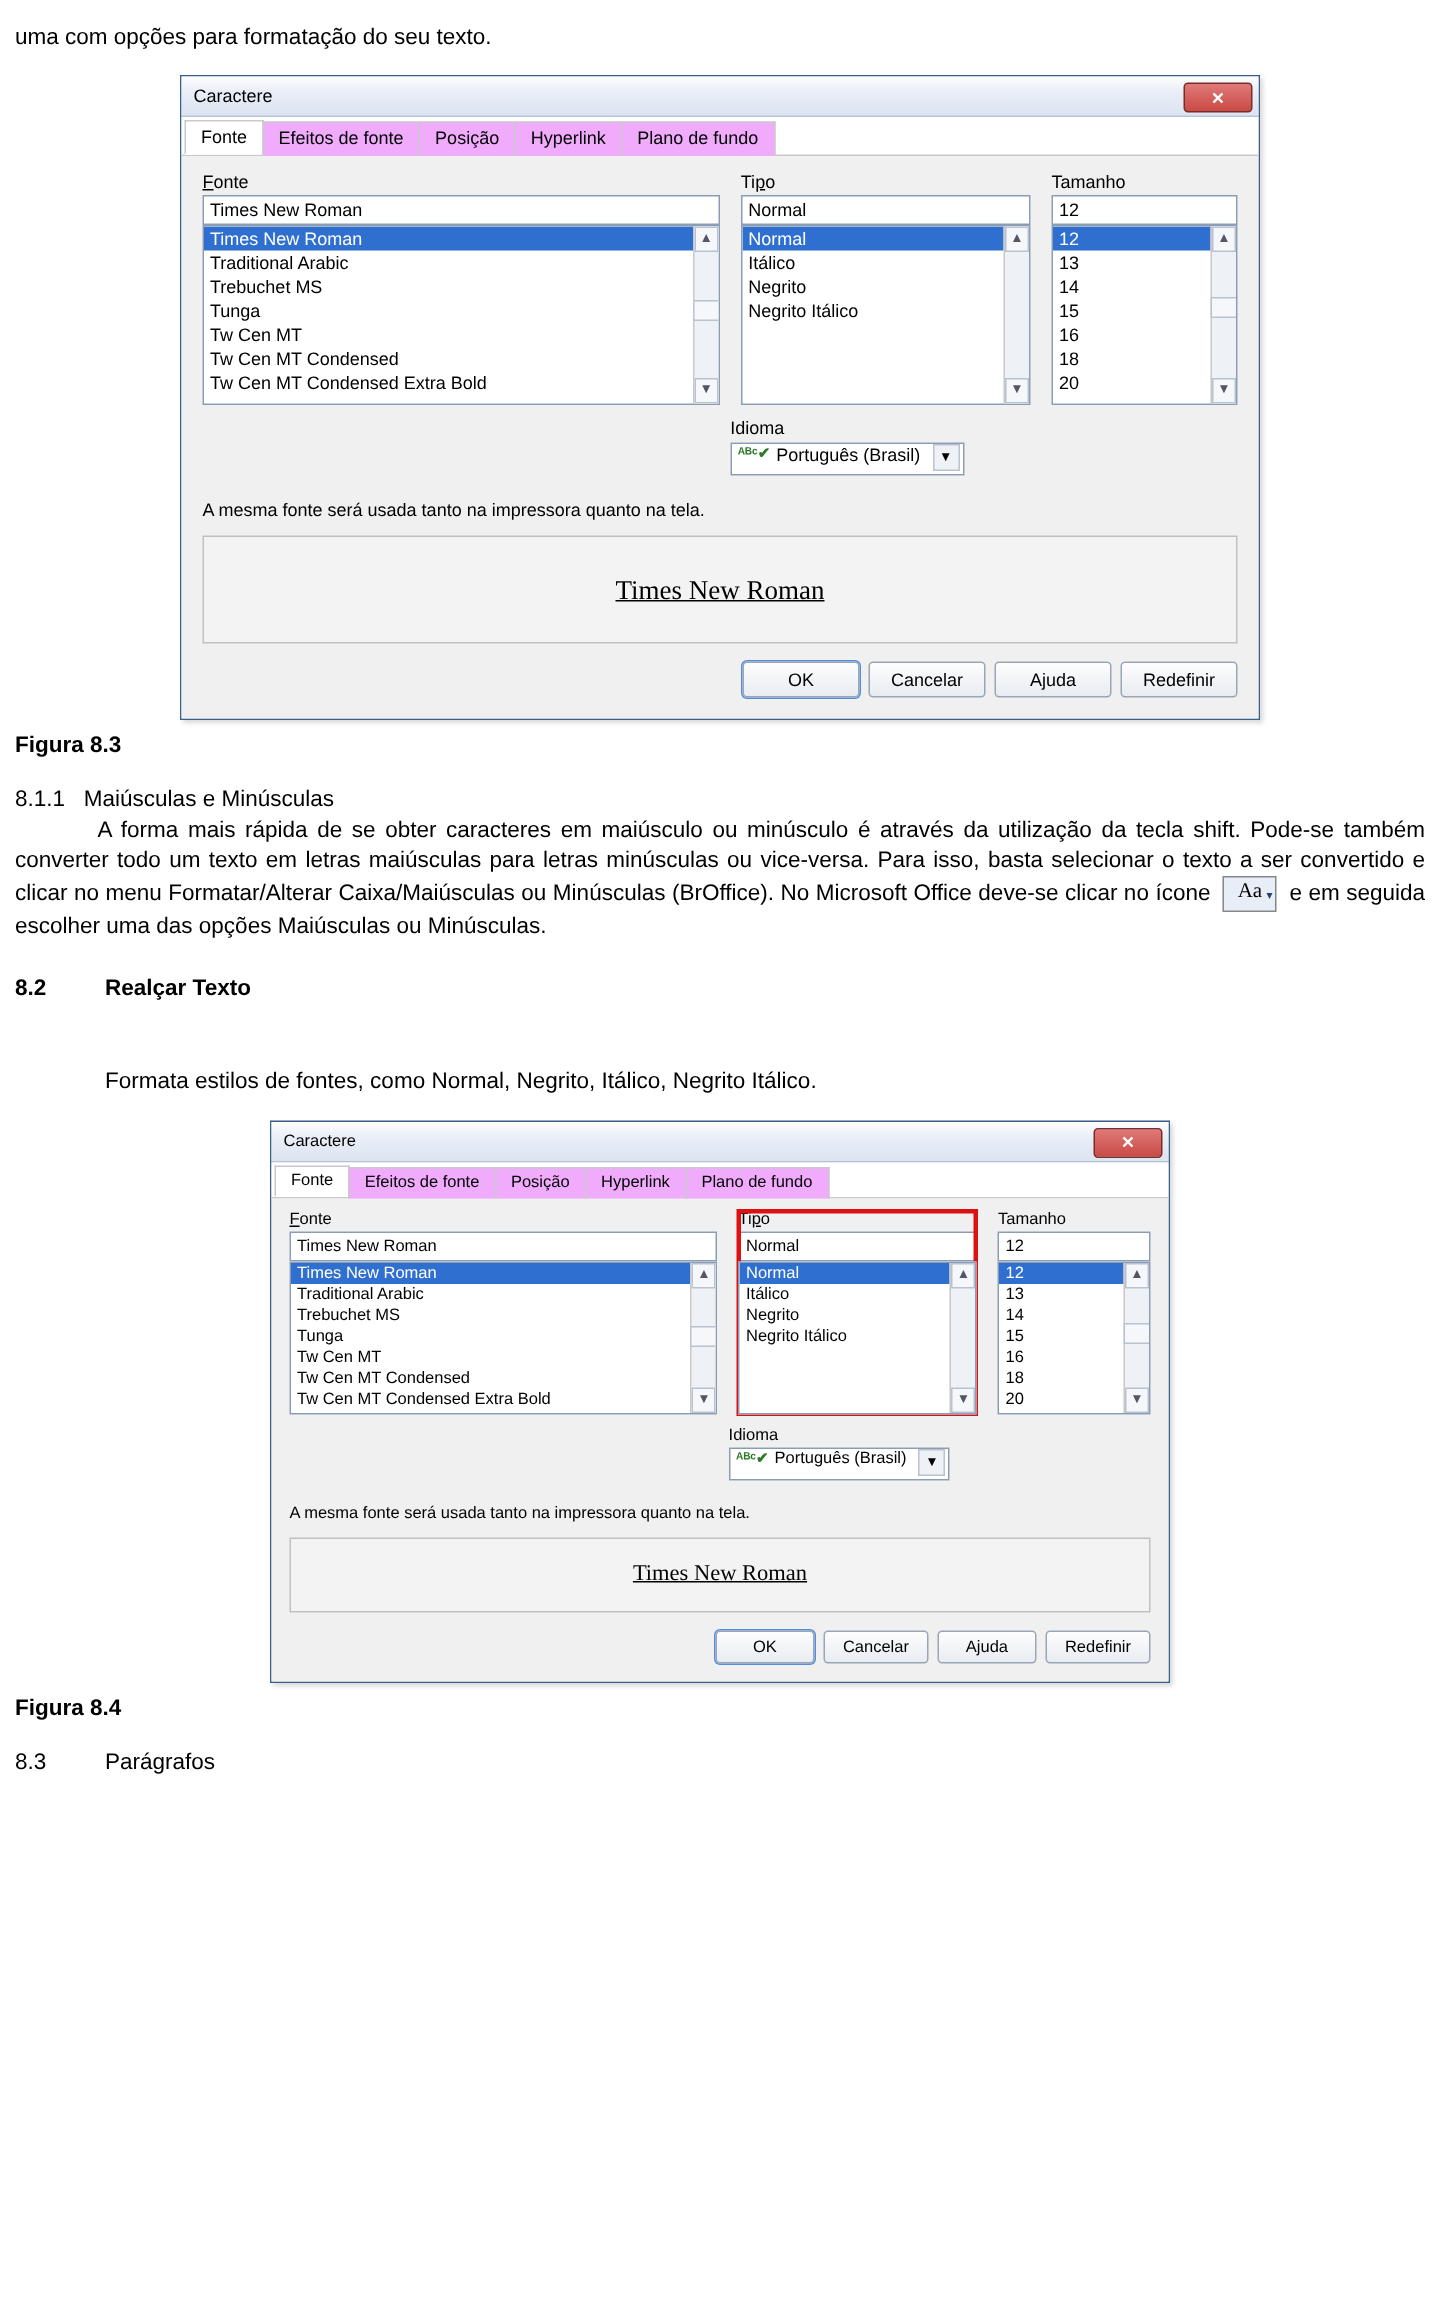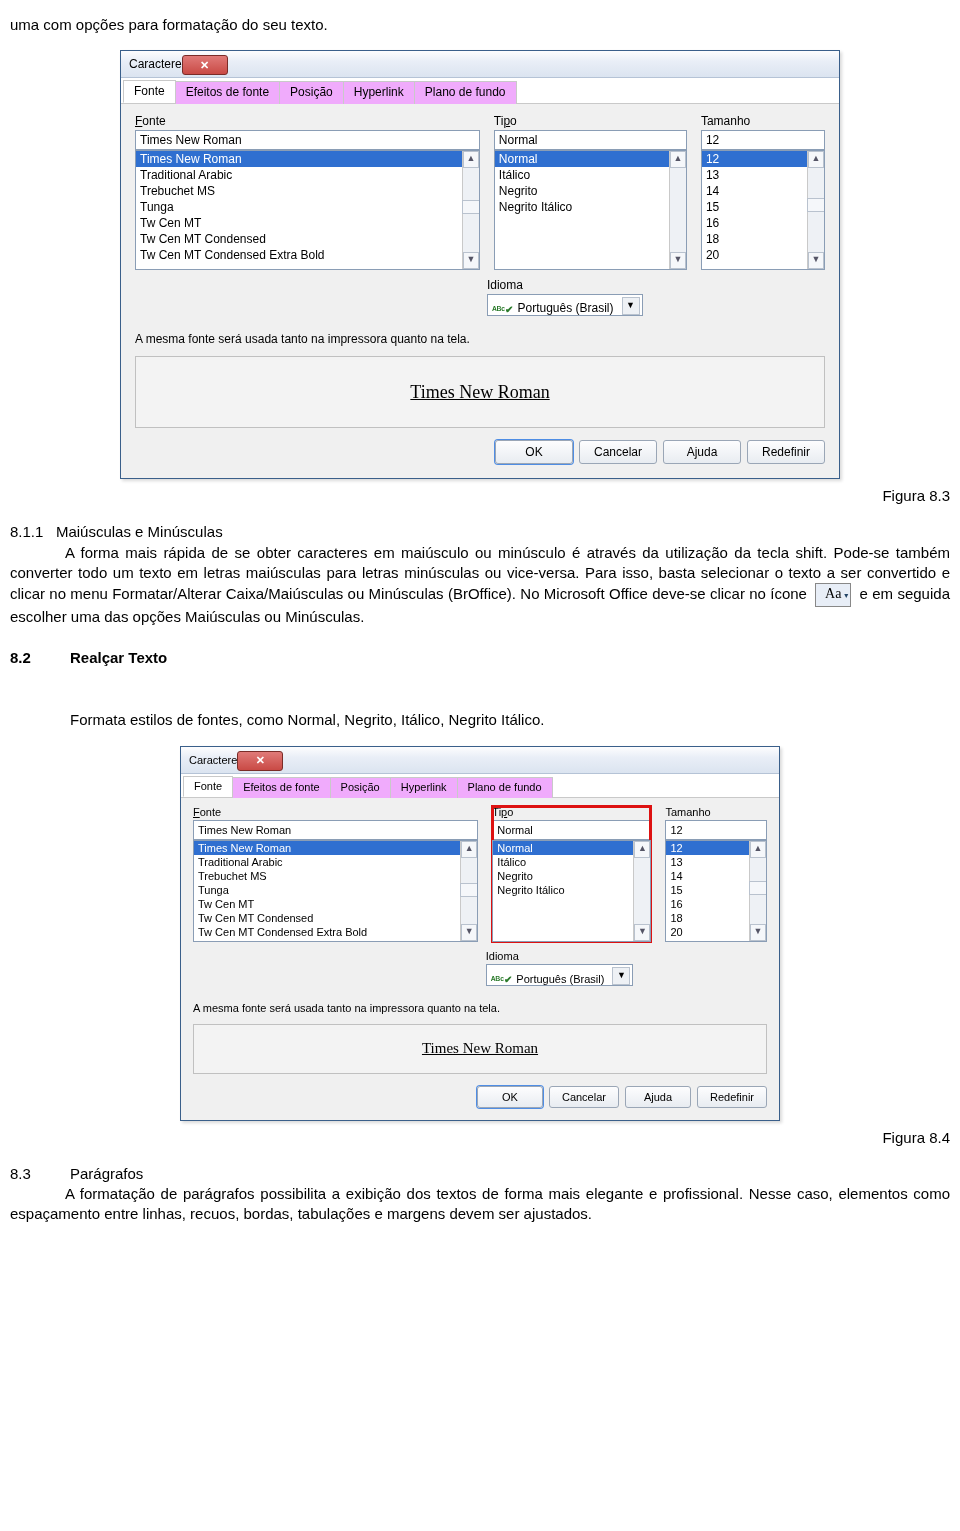--- a/index.html
+++ b/index.html
@@ -6,21 +6,21 @@
     font-family: Arial, sans-serif;
     font-size: 15px;
     color: #000;
     background: #fff;
     margin: 0;
     padding: 0 10px 20px 10px;
     width: 940px;
   }
   .body-text { line-height: 1.35; text-align: justify; }
   .bold { font-weight: normal; }
-  .fig-caption { text-align: right; font-weight: normal; margin: 8px 0 18px 0; }
+  .fig-caption { text-align: left; font-weight: bold; margin: 8px 0 18px 0; }
   .section-hdr { font-weight: bold; margin: 22px 0 24px 0; }
   .section-hdr .num { display:inline-block; width: 60px; }
   .indent { padding-left: 60px; margin-top: 44px; }
   .aa-icon {
     display:inline-block; width:34px; height:22px;
     border:1px solid #888; background:#e8eef7;
     font-family:'Times New Roman',serif; font-size:14px;
     text-align:center; line-height:20px; vertical-align:middle;
     position:relative; margin:0 4px;
   }
@@ -32,21 +32,21 @@
     border: 1px solid #3a5f8a;
     background: #f0f0f0;
     font-size: 12px;
     font-family: "Segoe UI", Tahoma, sans-serif;
     color: #000;
     box-shadow: 2px 2px 3px rgba(0,0,0,.15);
   }
   .titlebar {
     background: linear-gradient(#fdfdfe,#e9eef7 40%,#dbe4f0);
     border-bottom:1px solid #b5c3d6;
-    height:26px; display:flex; align-items:center; 
+    height:26px; display:flex; align-items:center; justify-content:space-between;
     padding: 0 0 0 8px;
   }
   .titlebar .ttl { font-size:12px; }
   .close-btn {
     width:44px; height:18px; margin:2px 4px 0 0;
     background: linear-gradient(#e07a78,#c94a45);
     border:1px solid #7a2c28; border-radius:3px;
     color:#fff; display:flex; align-items:center; justify-content:center;
     font-weight:bold; font-size:11px; cursor:pointer;
   }
@@ -87,21 +87,21 @@
   .listbox .sb .mid { flex:1; position:relative; }
   .listbox .sb .thumb-hint {
     position:absolute; left:-1px; width:16px; height:12px;
     border:1px solid #b9c2ce; background:#f5f7fa;
   }
 
   .red-outline { outline:3px solid #d11; outline-offset:-2px; }
 
   .lang-row { margin-top:8px; margin-left: 51%; }
   .combo {
-    display:inline-flex; align-items:flex-end; border:1px solid #8a9db5;
+    display:inline-flex; align-items:flex-start; border:1px solid #8a9db5;
     background:#fff; height:20px; padding: 0 2px 0 4px; gap:4px; font-size:12px;
   }
   .combo .abc { font-size:10px; color:#2a7a2a; font-weight:bold; }
   .combo .dd { width:16px; height:16px; border:1px solid #b9c2ce; background:#eef1f5; text-align:center; font-size:9px; line-height:14px; margin-left:4px; cursor:pointer;}
 
   .note { margin: 16px 0 10px 0; font-size:12px; }
   .preview {
     border:1px solid #c0c0c0; background:#f3f3f3; height:70px;
     display:flex; align-items:center; justify-content:center;
     font-family: 'Times New Roman', serif; font-size:18px;
@@ -339,14 +339,14 @@
         <button class="btn">Redefinir</button>
       </div>
     </div>
   </div>
 </div>
 
 <div class="fig-caption">Figura 8.4</div>
 
 <div class="body-text">
   <span class="bold" style="display:inline-block;width:60px;">8.3</span><span class="bold">Parágrafos</span><br>
-  <span style="display:inline-block; width:55px;"></span><span>A formatação de parágrafos possibilita a exibição dos textos de forma mais elegante e profissional. Nesse caso, elementos como espaçamento entre linhas, recuos, bordas, tabulações e margens devem ser  ajustados.</span>
+  <span style="display:inline-block; width:55px;"></span>
 </div>
 
 </body></html>

